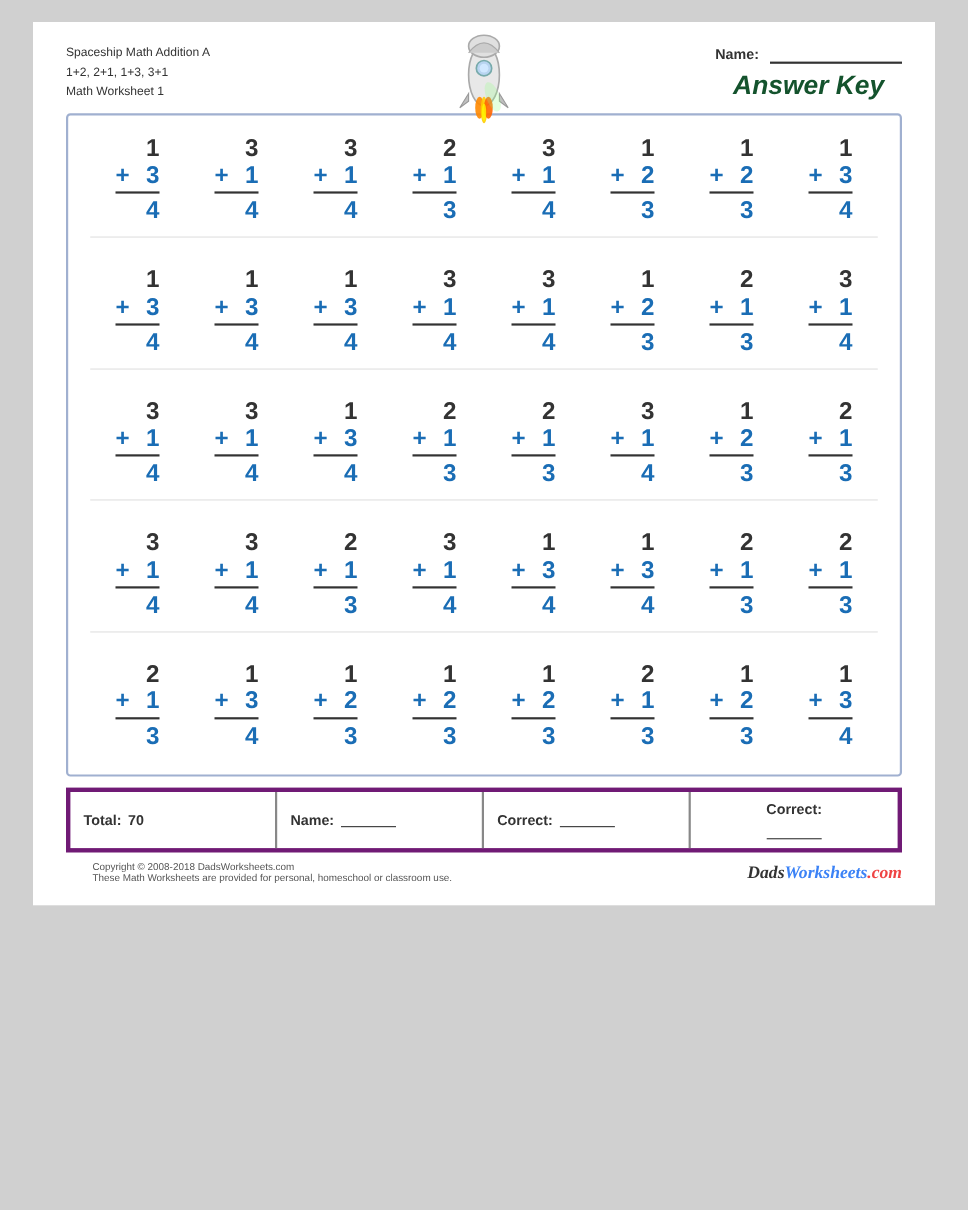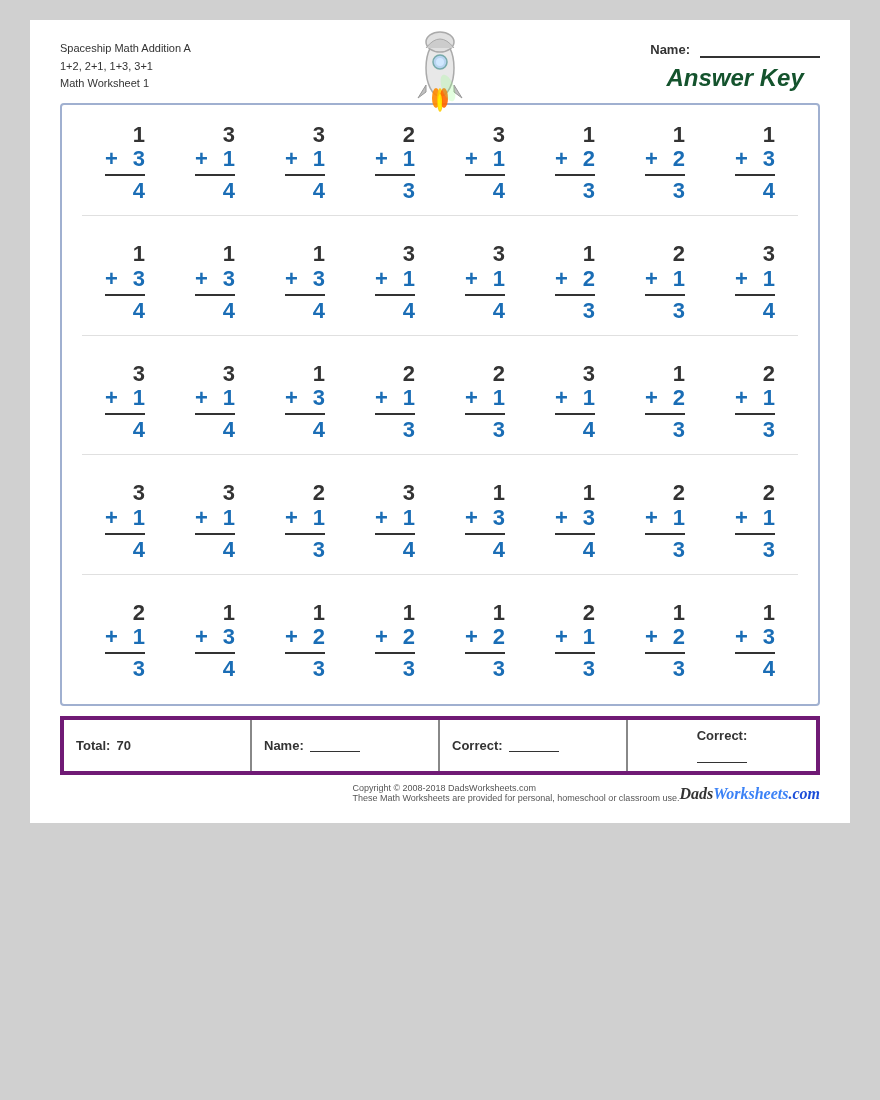--- a/index.html
+++ b/index.html
@@ -149,33 +149,33 @@
       display: inline-block;
       width: 50px;
       border-bottom: 1px solid #333;
       height: 14px;
     }
     .copyright {
       font-size: 9px;
       color: #555;
       margin-top: 8px;
       display: flex;
-      justify-content: flex-end;
+      justify-content: space-between;
       align-items: flex-end;
       margin-left: 24px;
     }
     .logo-text {
       font-size: 16px;
       font-weight: bold;
       font-style: italic;
       font-family: Liberation Serif, serif;
     }
     .logo-dads { color: #333; }
     .logo-worksheets { color: #3b82f6; }
-    .logo-com { color: #1d4ed8; }
+    .logo-com { color: #ef4444; }
   </style>
 </head>
 <body>
 
 <div class="page">
   <div class="header">
     <div class="header-left">
       <div>Spaceship Math Addition A</div>
       <div>1+2, 2+1, 1+3, 3+1</div>
       <div>Math Worksheet 1</div>

